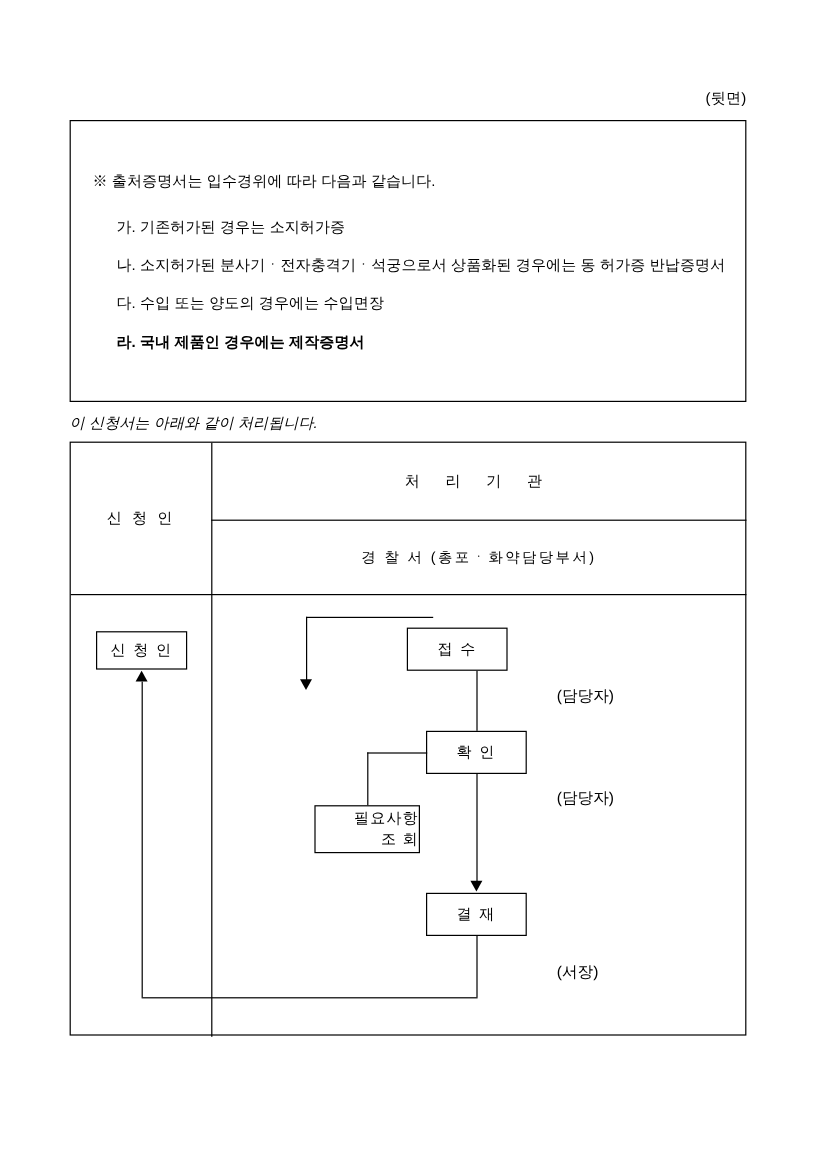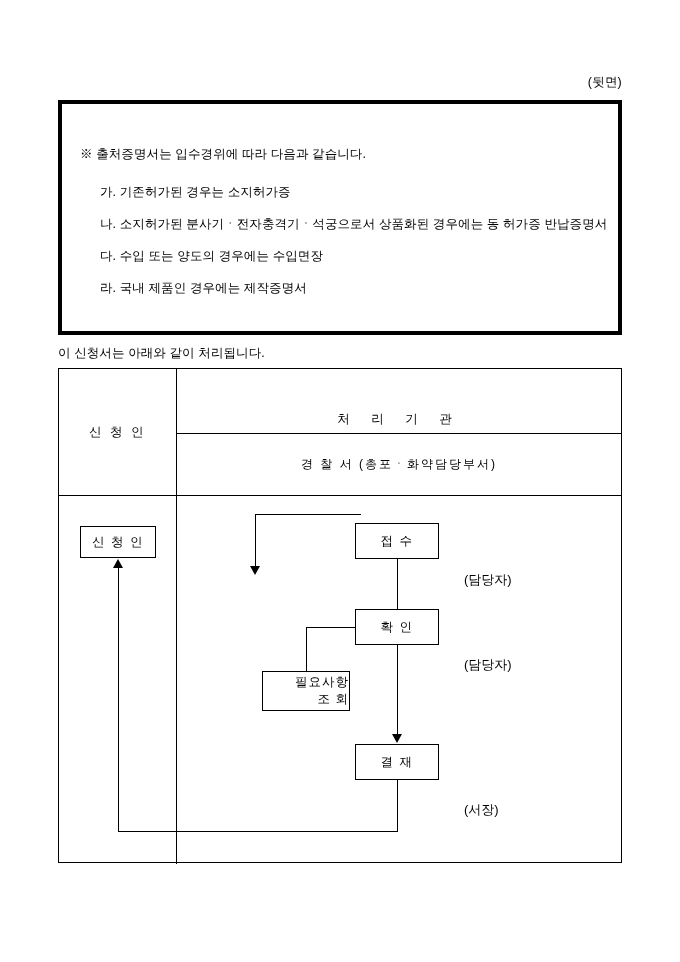--- a/index.html
+++ b/index.html
@@ -27,42 +27,43 @@
     font-size: 12.5px;
     letter-spacing: 0.2px;
   }
   
   .notice-box {
     position: absolute;
     left: 58px;
     top: 100px;
     width: 564px;
     height: 235px;
-    border: 4px solid #000000;
+    border: 1px solid #000000;
     box-sizing: border-box;
   }
   .notice-line {
     position: absolute;
     font-size: 12.5px;
     letter-spacing: 0.1px;
     white-space: nowrap;
   }
   .notice-line.l0 { left: 18px; top: 42px; }
   .notice-line.l1 { left: 38px; top: 80px; }
   .notice-line.l2 { left: 38px; top: 112px; }
   .notice-line.l3 { left: 38px; top: 144px; }
-  .notice-line.l4 { left: 38px; top: 176px; }
+  .notice-line.l4 { left: 38px; top: 176px; font-weight: bold; }
 
   
   .intro-text {
     position: absolute;
     left: 58px;
     top: 345px;
     font-size: 12.5px;
     letter-spacing: 0.1px;
+    font-style: italic;
   }
 
   
   .flow-table {
     position: absolute;
     left: 58px;
     top: 368px;
     width: 564px;
     height: 495px;
     border: 1px solid #000;
@@ -100,21 +101,21 @@
     height: 126px;
     display: flex;
     align-items: center;
     justify-content: center;
     font-size: 12.5px;
     letter-spacing: 2.5px;
   }
   .hdr-agency {
     position: absolute;
     left: 117px;
-    top: 18px;
+    top: 0;
     width: 446px;
     height: 64px;
     display: flex;
     align-items: center;
     justify-content: center;
     font-size: 12.5px;
     letter-spacing: 9px;
   }
   .hdr-police {
     position: absolute;
@@ -150,21 +151,21 @@
     line-height: 1.35;
     letter-spacing: 1.5px;
   }
   .node-applicant {
     left: 21px;
     top: 30px;
     width: 76px;
     height: 32px;
   }
   .node-receipt {
-    left: 296px;
+    left: 280px;
     top: 27px;
     width: 84px;
     height: 36px;
     text-align: right;
   }
   .node-confirm {
     left: 296px;
     top: 113px;
     width: 84px;
     height: 36px;

